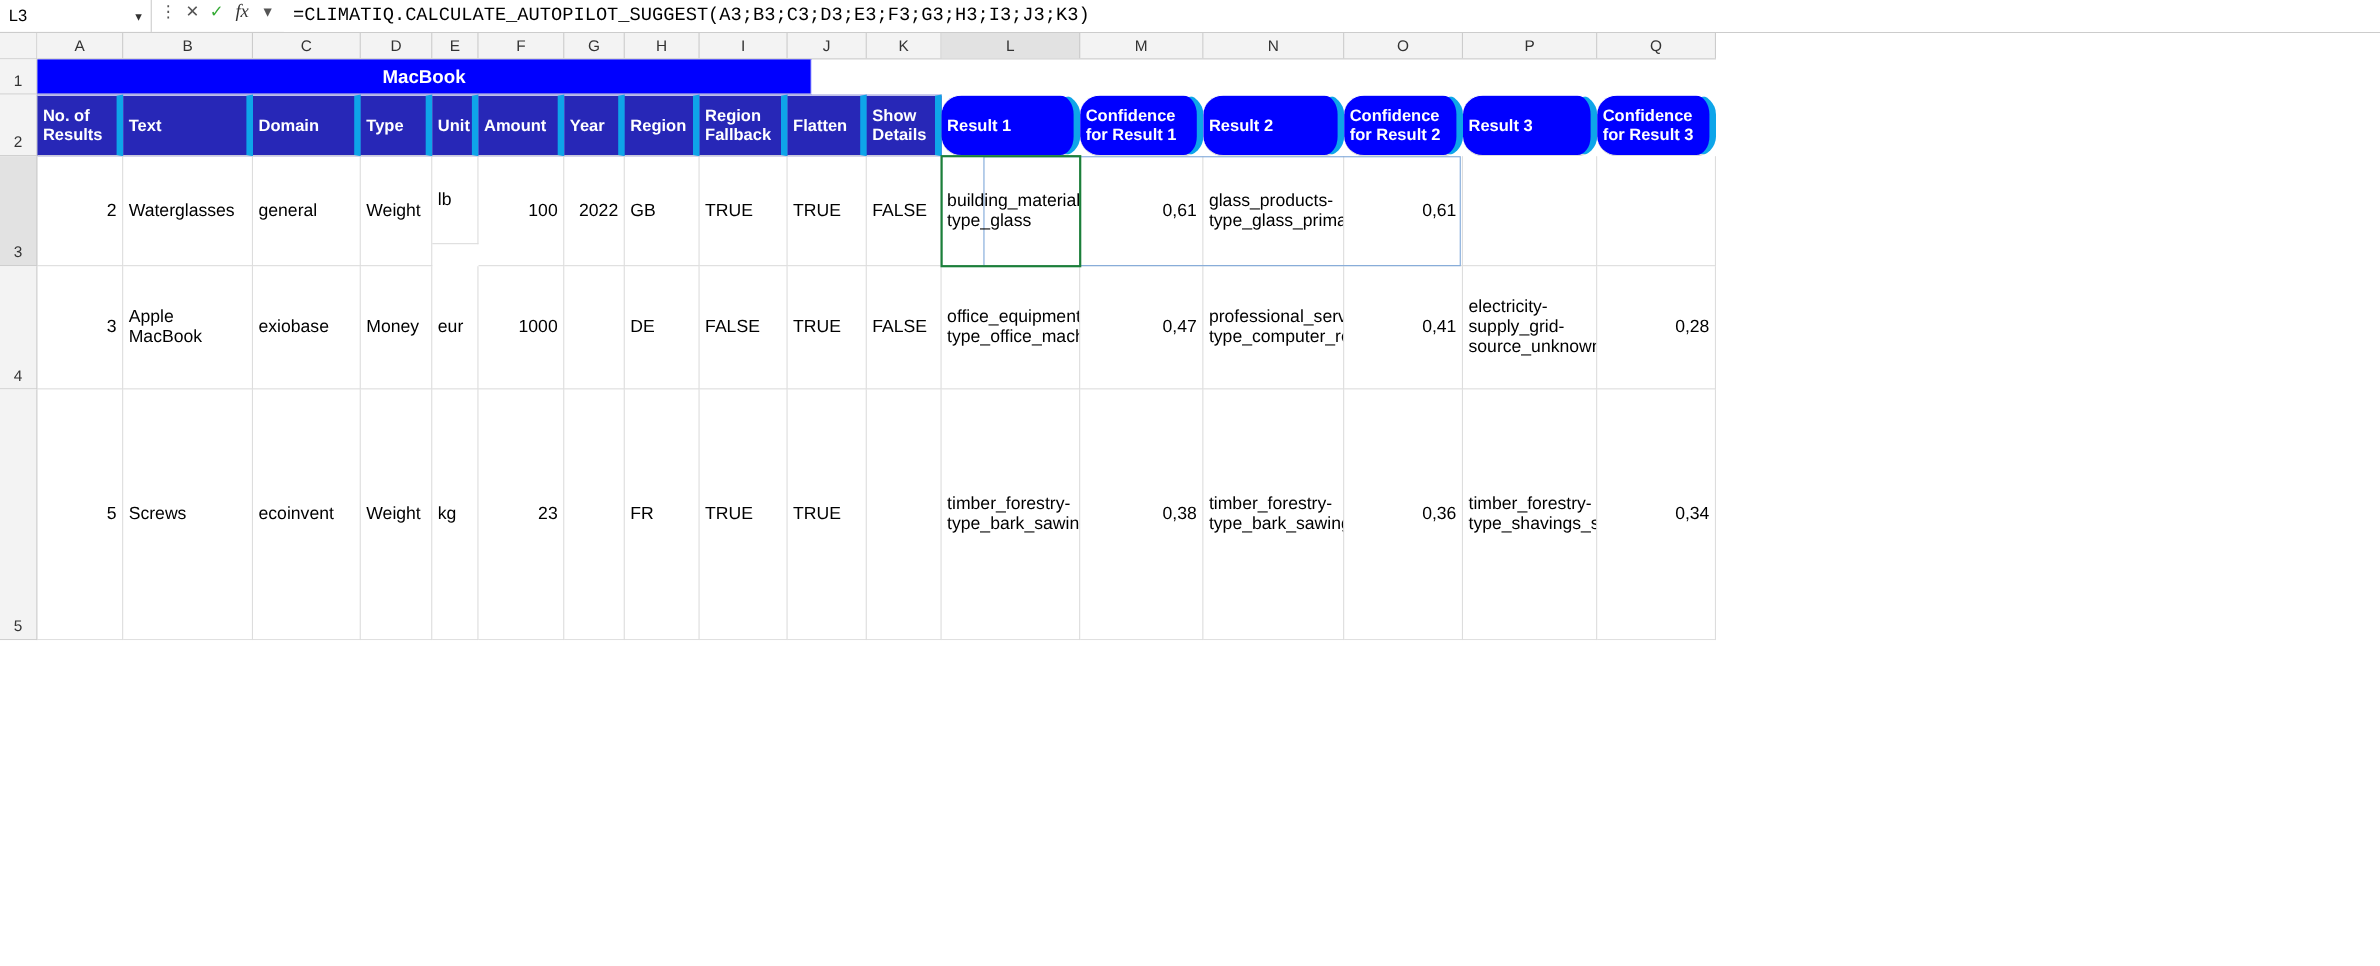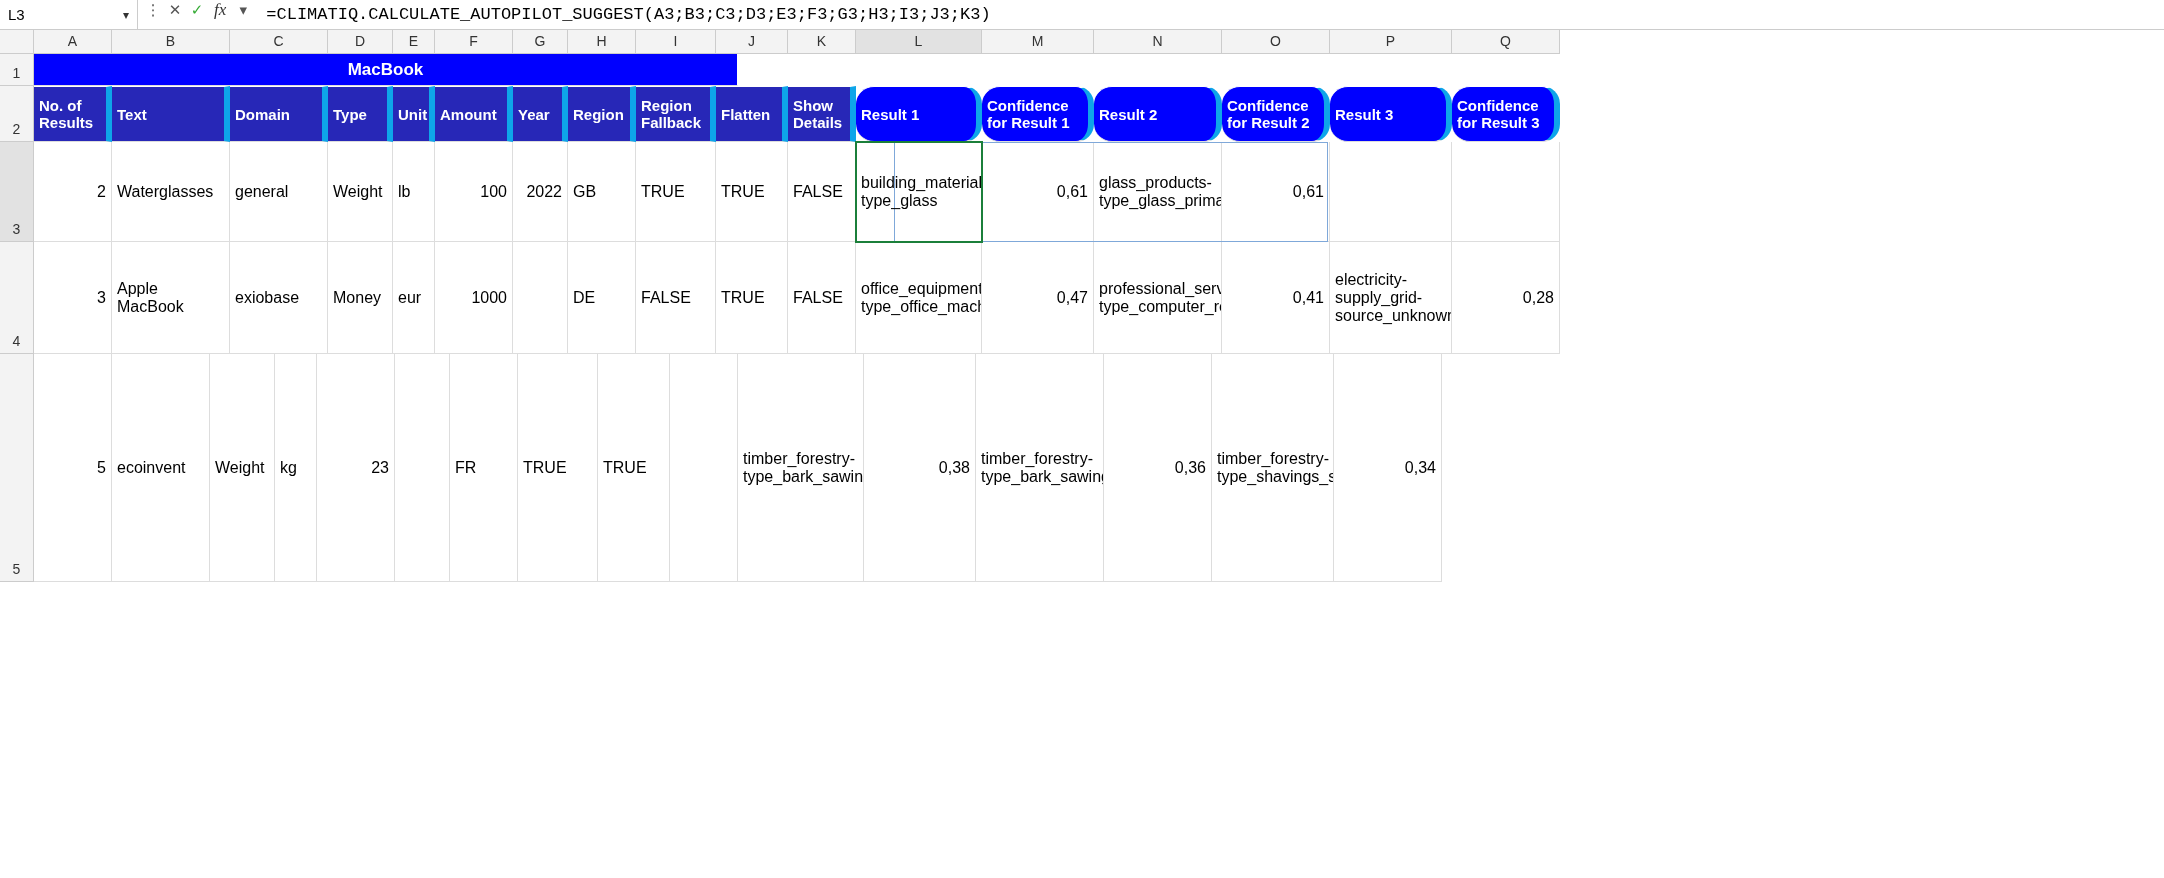--- a/index.html
+++ b/index.html
@@ -228,21 +228,21 @@
       <div class="cell sub-header cQ output" style="height: 56px;">Confidence for Result 3</div>
     </div>
 
   <div id="data-rows">
       <div class="row">
         <div class="row-head active" style="height: 100px;">3</div>
         <div class="cell data cA num" style="height: 100px;">2</div>
         <div class="cell data cB" style="height: 100px;">Waterglasses</div>
         <div class="cell data cC" style="height: 100px;">general</div>
         <div class="cell data cD" style="height: 100px;">Weight</div>
-        <div class="cell data cE" style="height: 100px;">lb</div>
+        <div class="cell data cE" style="height: 80px;">lb</div>
         <div class="cell data cF num" style="height: 100px;">100</div>
         <div class="cell data cG num" style="height: 100px;">2022</div>
         <div class="cell data cH" style="height: 100px;">GB</div>
         <div class="cell data cI" style="height: 100px;">TRUE</div>
         <div class="cell data cJ" style="height: 100px;">TRUE</div>
         <div class="cell data cK" style="height: 100px;">FALSE</div>
         <div class="cell data cL selected" style="height: 100px;">building_materials-type_glass</div>
         <div class="cell data cM num" style="height: 100px;">0,61</div>
         <div class="cell data cN" style="height: 100px;">glass_products-type_glass_primary_material_production</div>
         <div class="cell data cO num" style="height: 100px;">0,61</div>
@@ -265,20 +265,21 @@
         <div class="cell data cL" style="height: 112px;">office_equipment-type_office_machinery_computers</div>
         <div class="cell data cM num" style="height: 112px;">0,47</div>
         <div class="cell data cN" style="height: 112px;">professional_services-type_computer_related_services</div>
         <div class="cell data cO num" style="height: 112px;">0,41</div>
         <div class="cell data cP" style="height: 112px;">electricity-supply_grid-source_unknown</div>
         <div class="cell data cQ num" style="height: 112px;">0,28</div>
       </div>
       <div class="row">
         <div class="row-head" style="height: 228px;">5</div>
         <div class="cell data cA num" style="height: 228px;">5</div>
+        <div class="cell data cB" style="height: 228px;">Screws</div>
         <div class="cell data cC" style="height: 228px;">ecoinvent</div>
         <div class="cell data cD" style="height: 228px;">Weight</div>
         <div class="cell data cE" style="height: 228px;">kg</div>
         <div class="cell data cF num" style="height: 228px;">23</div>
         <div class="cell data cG num" style="height: 228px;"></div>
         <div class="cell data cH" style="height: 228px;">FR</div>
         <div class="cell data cI" style="height: 228px;">TRUE</div>
         <div class="cell data cJ" style="height: 228px;">TRUE</div>
         <div class="cell data cK" style="height: 228px;"></div>
         <div class="cell data cL" style="height: 228px;">timber_forestry-type_bark_sawing_hardwood</div>

